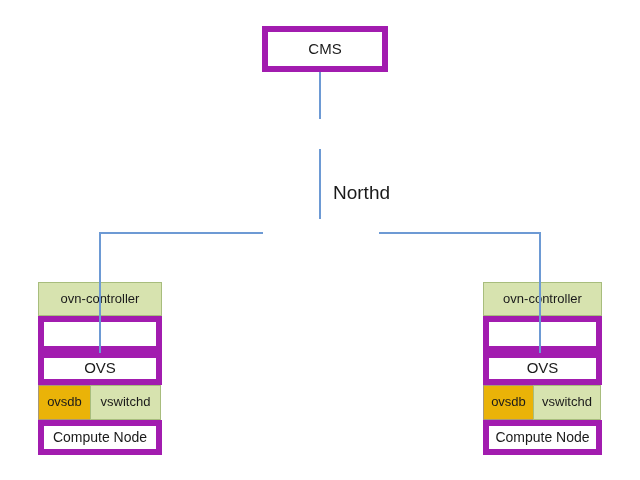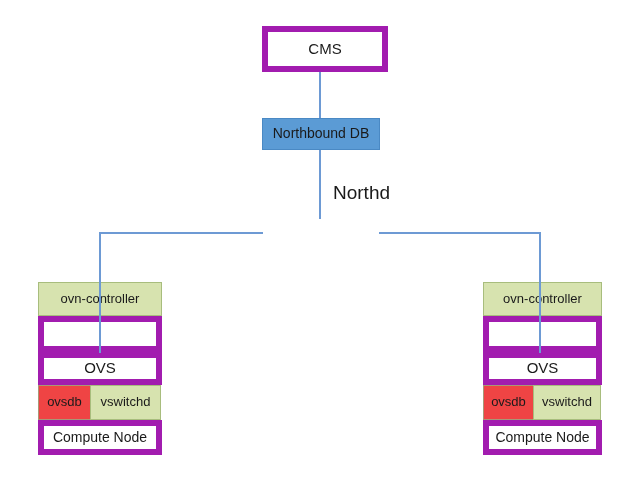--- a/index.html
+++ b/index.html
@@ -33,21 +33,21 @@
   .box-label {
     display: block;
     line-height: 1.1;
     white-space: nowrap;
   }
 
   
   .fill-blue  { background: #5b9bd5; border: 1px solid #4a89c4; }
   .fill-white { background: #ffffff; border: 6px solid #a21caf; }
   .fill-green { background: #d7e3af; border: 1px solid #a8bd7d; }
-  .fill-tan   { background: #ef4444; border: 1px solid #a89877; }
+  .fill-tan   { background: #eab308; border: 1px solid #a89877; }
 
   
   .conn {
     position: absolute;
     background: #6d9ad4;
     z-index: 1;
   }
   .conn-v { width: 2px; }
   .conn-h { height: 2px; }
   .conn-top { z-index: 5; }
@@ -103,23 +103,20 @@
   <div class="conn conn-h" style="left:379px; top:232px; width:162px;"></div>
 
   <div class="conn conn-v" style="left:99px; top:232px; height:121px;"></div>
 
   <div class="conn conn-v" style="left:539px; top:232px; height:121px;"></div>
 
   <div class="box fill-white" style="left:262px; top:26px; width:126px; height:46px;">
     <span class="box-label" style="font-size:15px;">CMS</span>
   </div>
 
-  <div class="box fill-blue" style="left:262px; top:118px; width:118px; height:32px;">
-    <span class="box-label" style="font-size:14px;">Northbound DB</span>
-  </div>
 
   <div class="edge-label" style="left:333px; top:182px; font-size:19px;">Northd</div>
 
 
   <div class="node-stack" style="left:38px; top:282px; width:124px; height:177px;">
 
     <div class="stack-row fill-green" style="left:0px; top:0px; width:124px; height:34px;">
       <span class="box-label" style="font-size:13px;">ovn-controller</span>
     </div>
 

